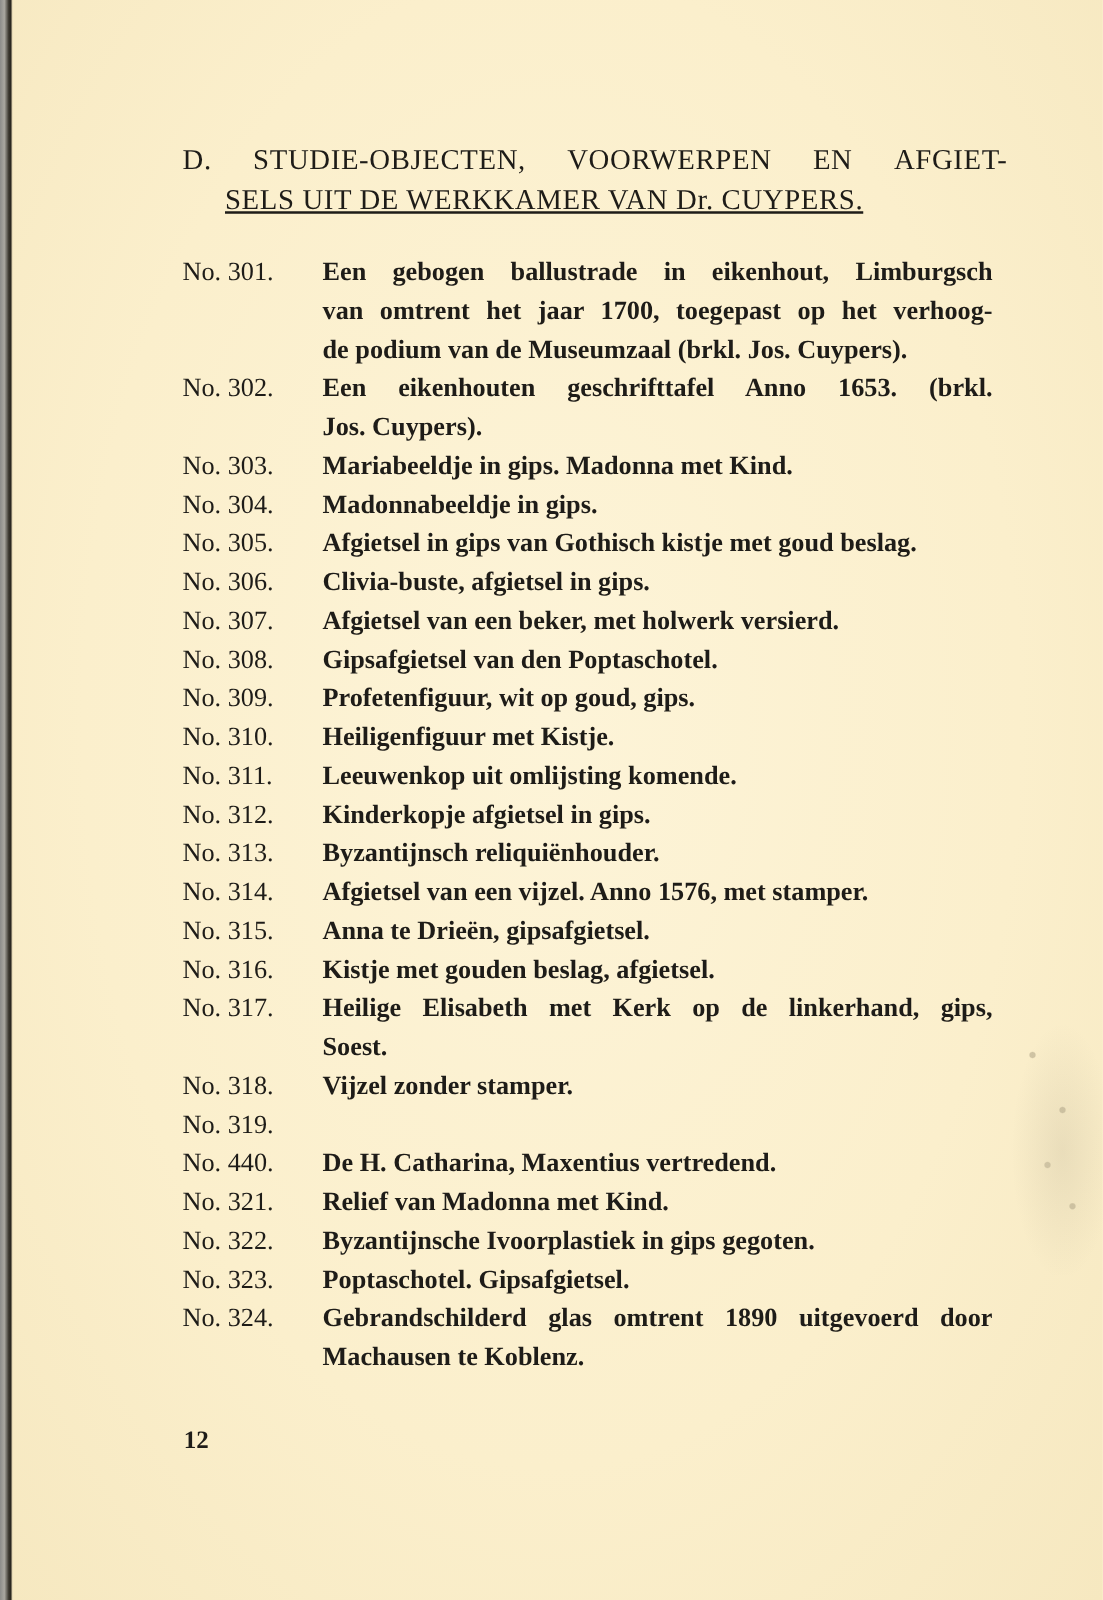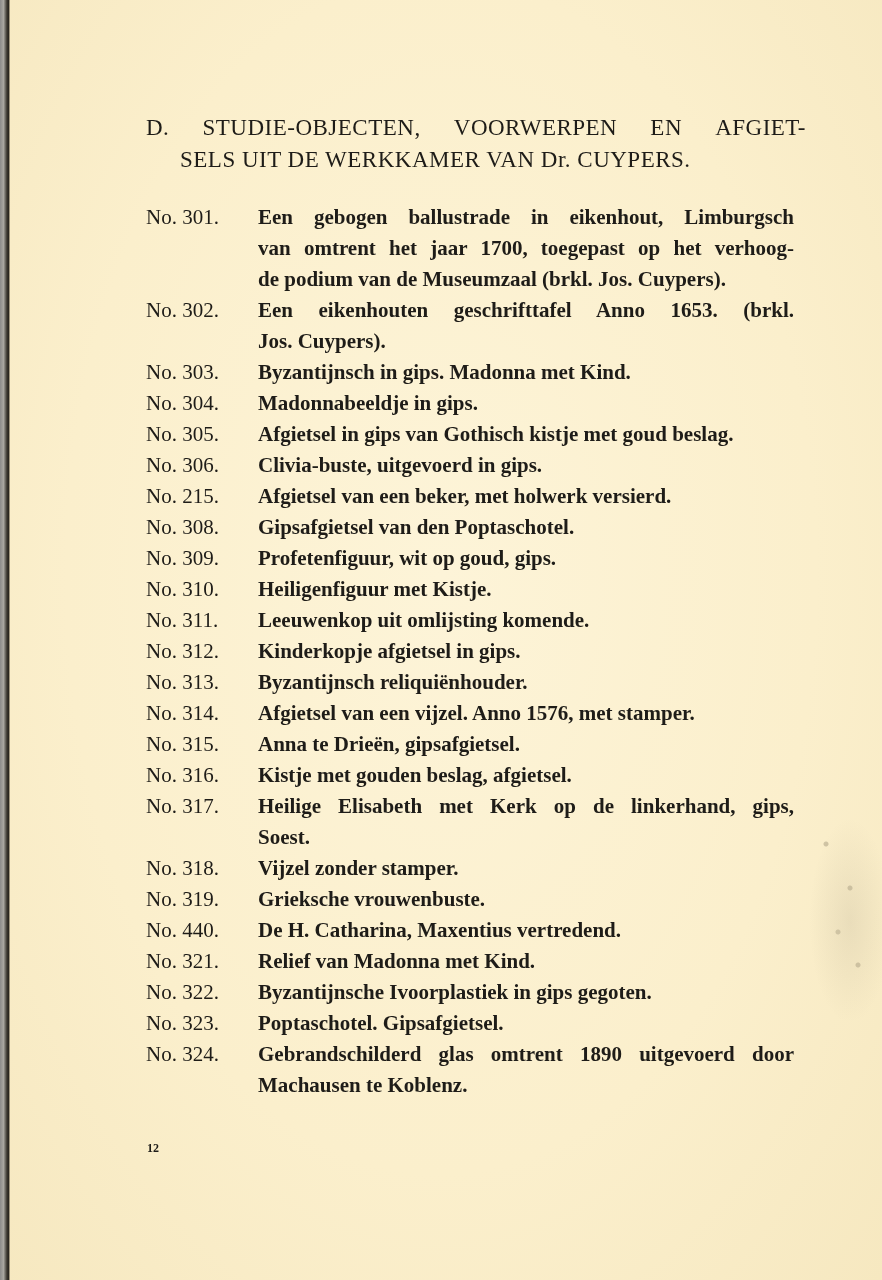--- a/index.html
+++ b/index.html
@@ -53,20 +53,21 @@
   }
   .heading .line1 {
     display: flex;
     justify-content: space-between;
     white-space: nowrap;
   }
   .heading .line1 span { display: inline-block; }
   .heading .line2 {
     padding-left: 34px;
     white-space: nowrap;
+    text-decoration: underline;
   }
   .entries {
     position: absolute;
     left: 146px;
     top: 202px;
     width: 648px;
     font-size: 21px;
     line-height: 31px;
   }
   .entry {
@@ -88,21 +89,21 @@
     text-align: justify;
     text-align-last: justify;
   }
   .entry .desc .ln.last {
     text-align-last: left;
   }
   .page-number {
     position: absolute;
     left: 147px;
     top: 1141px;
-    font-size: 12px;
+    font-size: 20px;
     font-weight: bold;
   }
 </style>
 </head>
 <body>
 
 <div class="page">
   <div class="binding-edge"></div>
   <div class="stains"></div>
 
@@ -129,43 +130,43 @@
       <div class="entry">
         <div class="num">No. 302.</div>
         <div class="desc">
           <span class="ln">Een eikenhouten geschrifttafel Anno 1653. (brkl.</span>
           <span class="ln last">Jos. Cuypers).</span>
         </div>
       </div>
       <div class="entry">
         <div class="num">No. 303.</div>
         <div class="desc">
-          <span class="ln last">Byzantijnsch in gips. Madonna met Kind.</span>
+          <span class="ln last">Mariabeeldje in gips. Madonna met Kind.</span>
         </div>
       </div>
       <div class="entry">
         <div class="num">No. 304.</div>
         <div class="desc">
           <span class="ln last">Madonnabeeldje in gips.</span>
         </div>
       </div>
       <div class="entry">
         <div class="num">No. 305.</div>
         <div class="desc">
           <span class="ln last">Afgietsel in gips van Gothisch kistje met goud beslag.</span>
         </div>
       </div>
       <div class="entry">
         <div class="num">No. 306.</div>
         <div class="desc">
-          <span class="ln last">Clivia-buste, uitgevoerd in gips.</span>
-        </div>
-      </div>
-      <div class="entry">
-        <div class="num">No. 215.</div>
+          <span class="ln last">Clivia-buste, afgietsel in gips.</span>
+        </div>
+      </div>
+      <div class="entry">
+        <div class="num">No. 307.</div>
         <div class="desc">
           <span class="ln last">Afgietsel van een beker, met holwerk versierd.</span>
         </div>
       </div>
       <div class="entry">
         <div class="num">No. 308.</div>
         <div class="desc">
           <span class="ln last">Gipsafgietsel van den Poptaschotel.</span>
         </div>
       </div>
@@ -225,23 +226,20 @@
         </div>
       </div>
       <div class="entry">
         <div class="num">No. 318.</div>
         <div class="desc">
           <span class="ln last">Vijzel zonder stamper.</span>
         </div>
       </div>
       <div class="entry">
         <div class="num">No. 319.</div>
-        <div class="desc">
-          <span class="ln last">Grieksche vrouwenbuste.</span>
-        </div>
       </div>
       <div class="entry">
         <div class="num">No. 440.</div>
         <div class="desc">
           <span class="ln last">De H. Catharina, Maxentius vertredend.</span>
         </div>
       </div>
       <div class="entry">
         <div class="num">No. 321.</div>
         <div class="desc">

